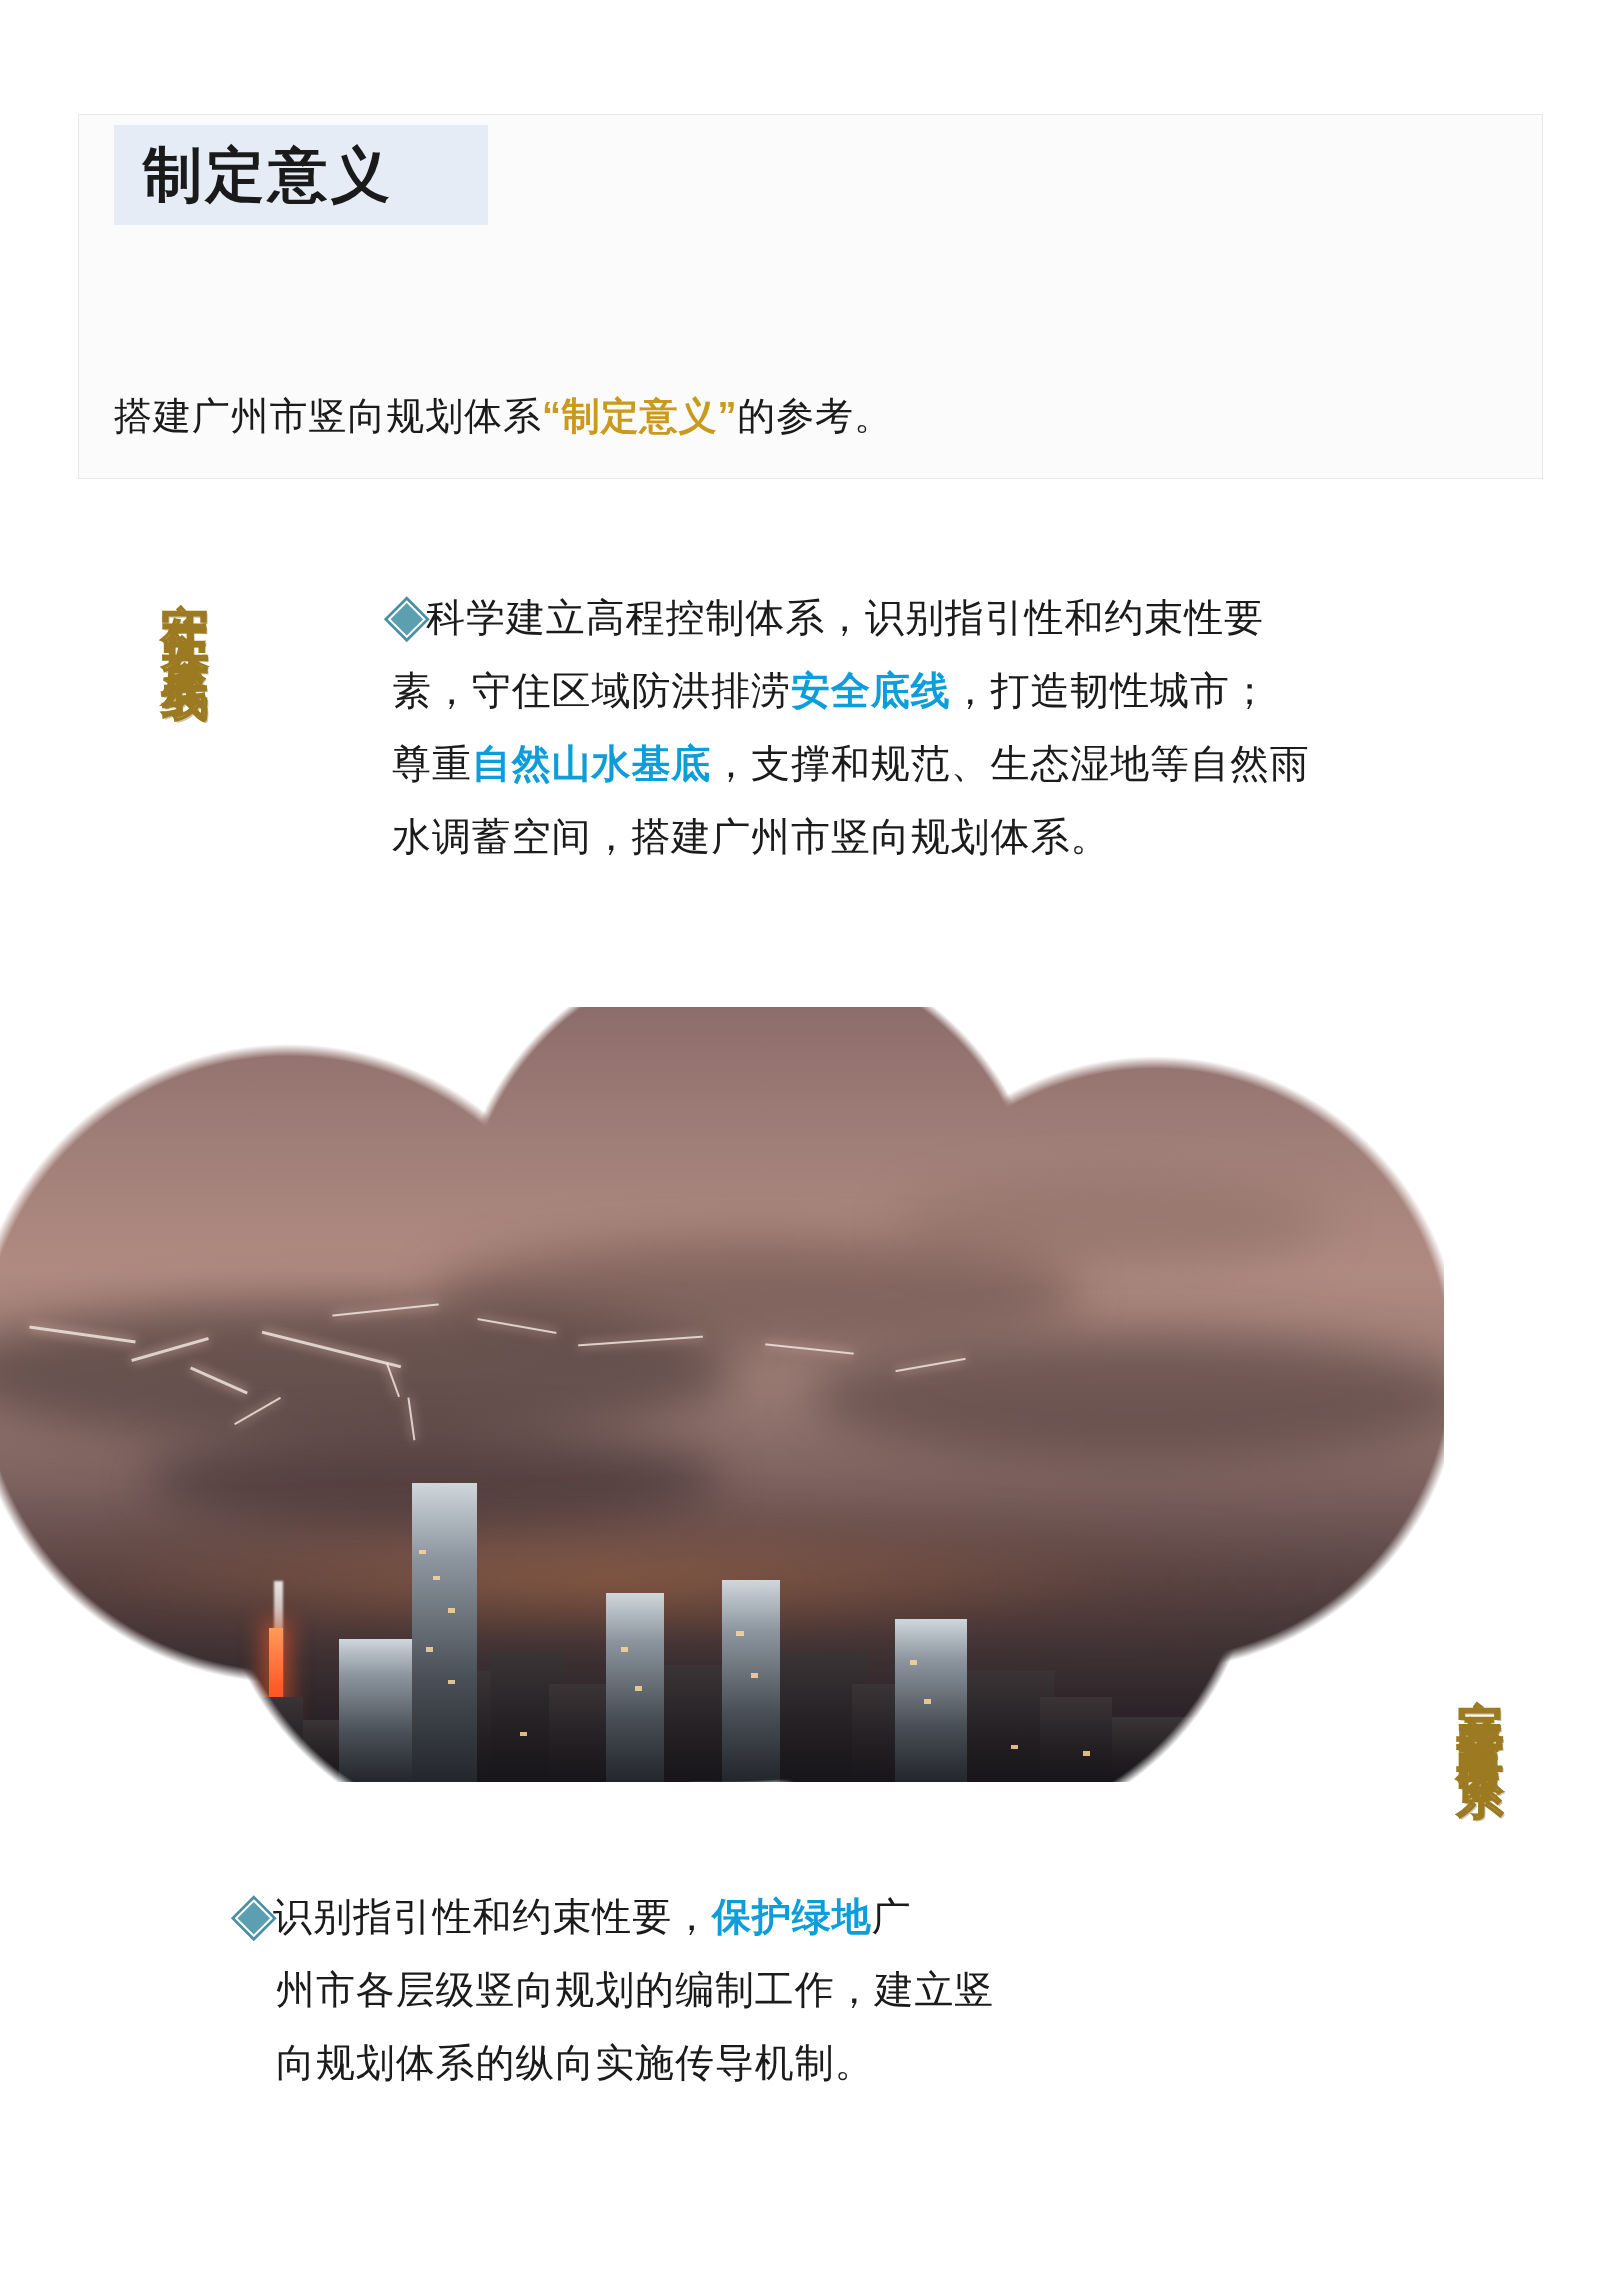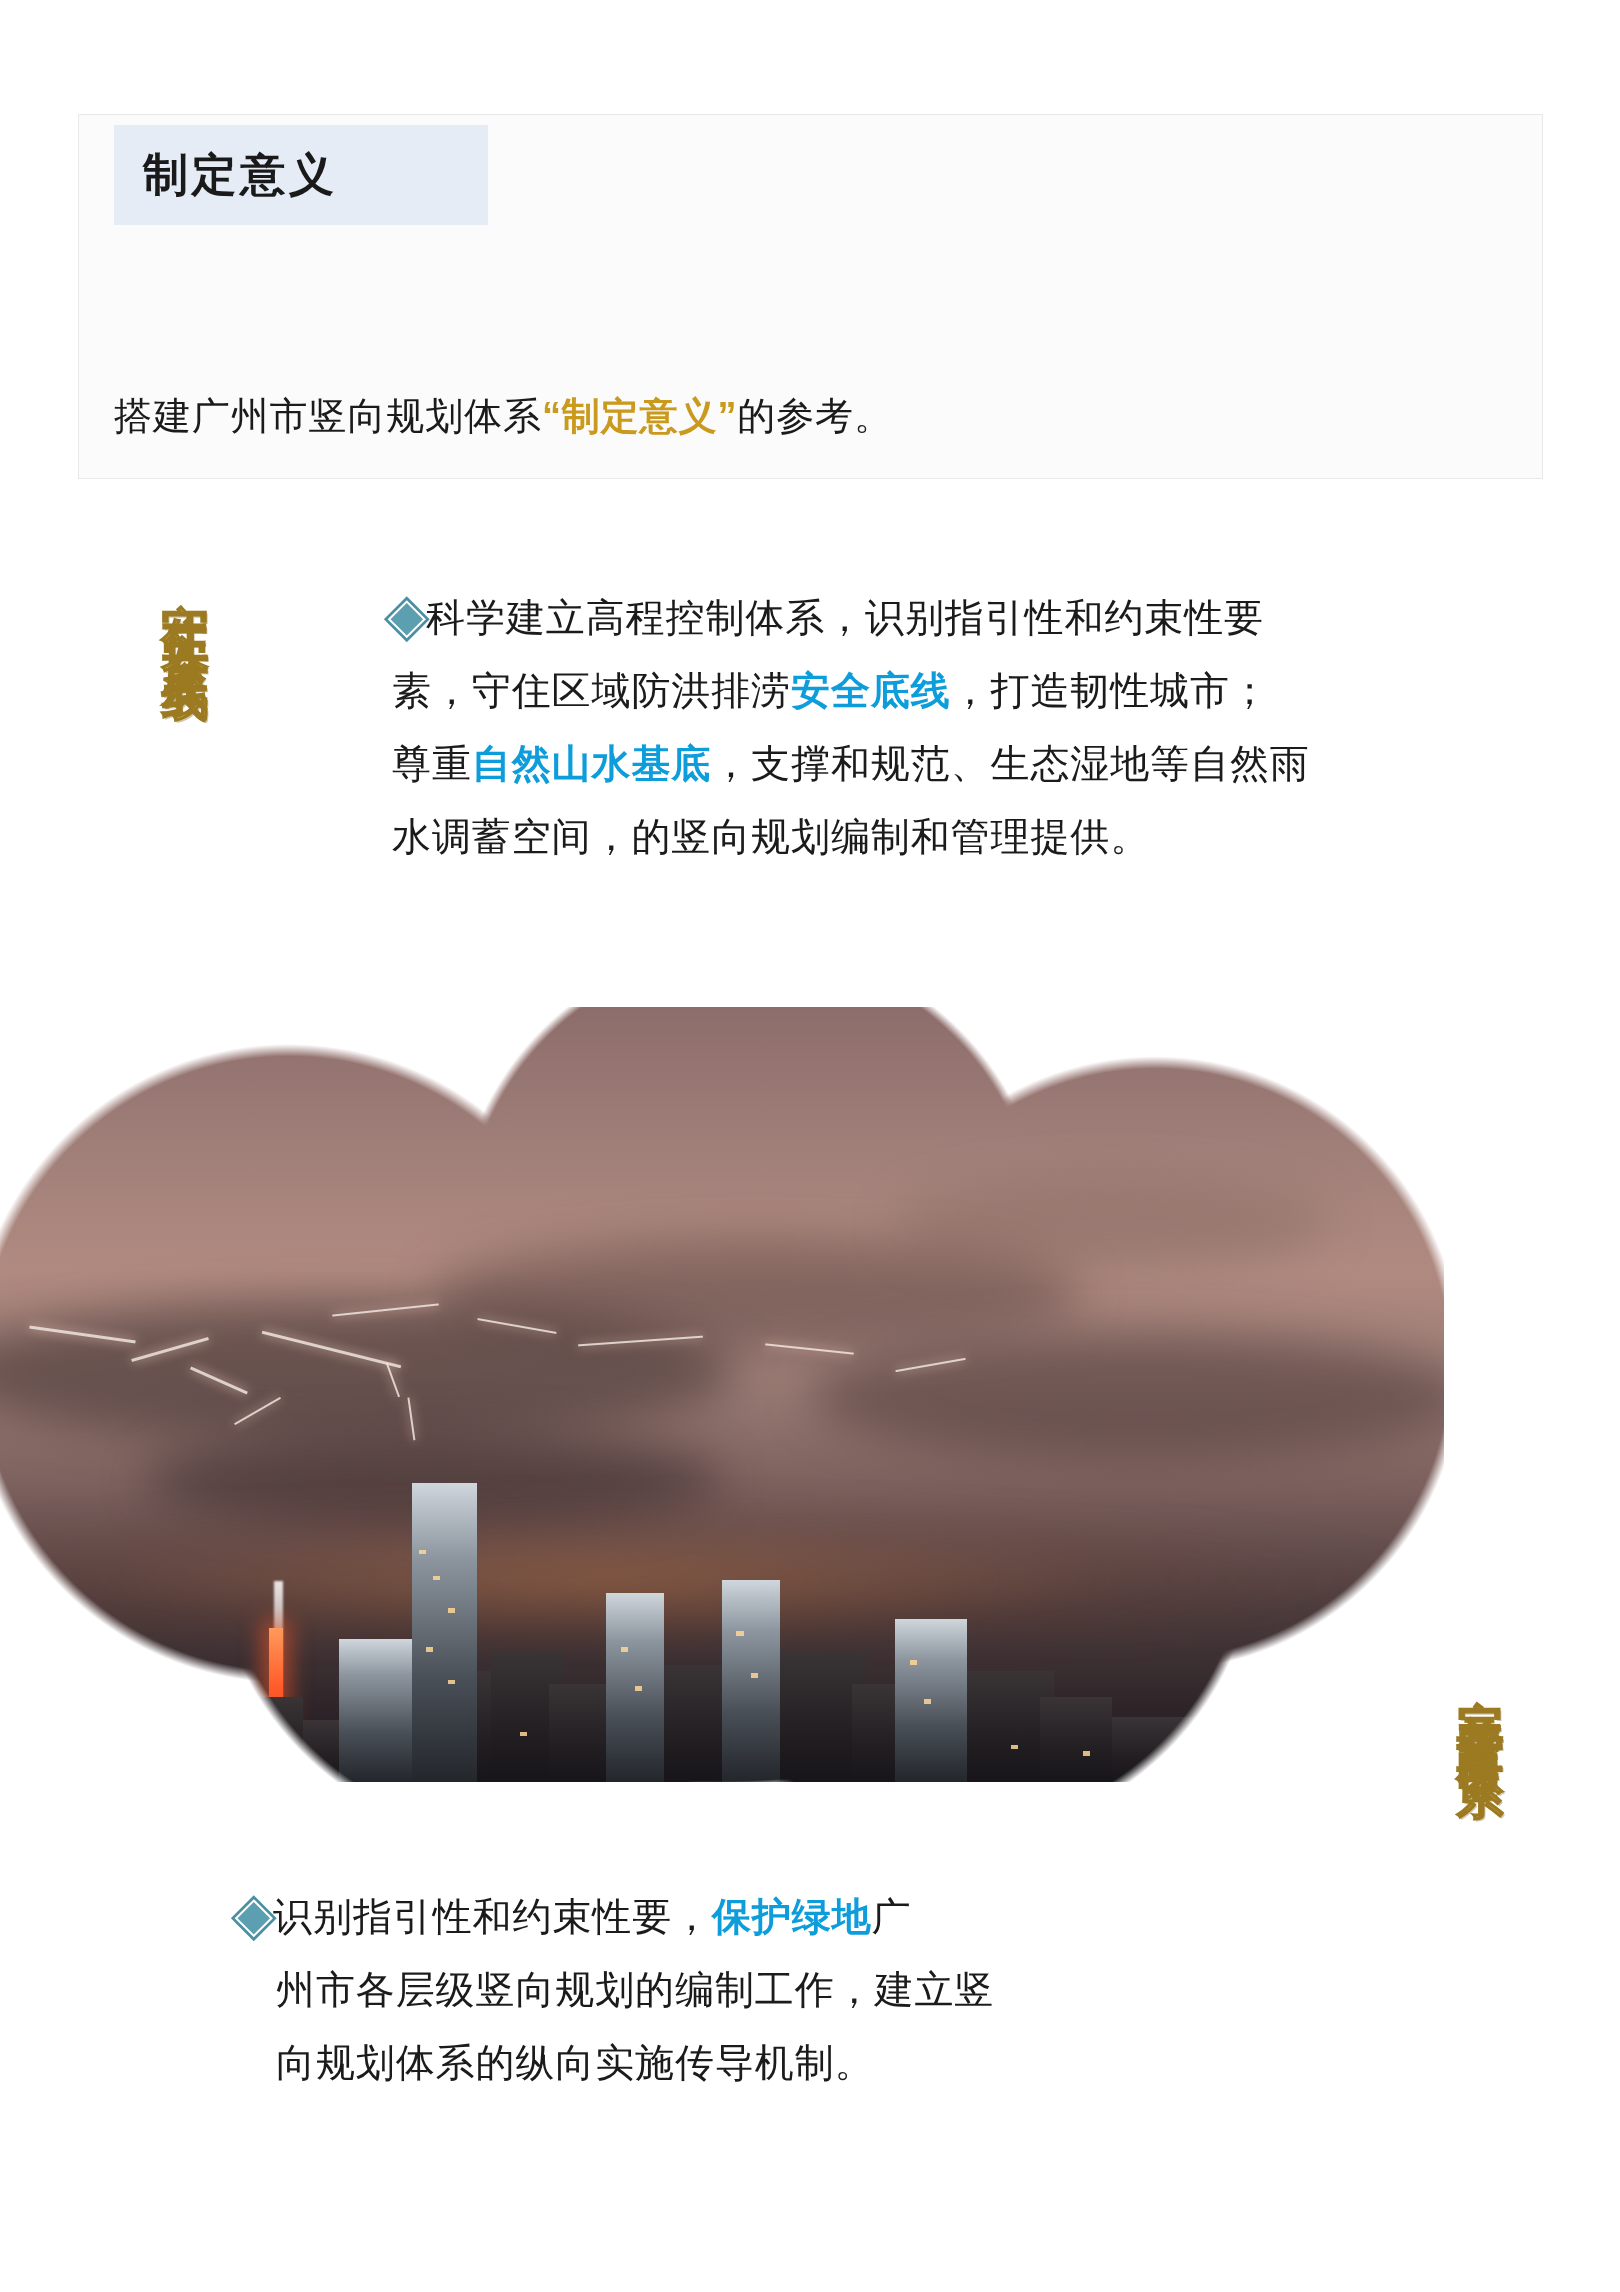--- a/index.html
+++ b/index.html
@@ -31,21 +31,21 @@
     left: 114px;
     top: 125px;
     width: 374px;
     height: 100px;
     background: #e5ecf6;
   }
   .meaning-title {
     position: absolute;
     left: 143px;
     top: 132px;
-    font-size: 45px;
+    font-size: 59px;
     font-weight: 700;
     letter-spacing: 3.6px;
     color: #1a1a1a;
     line-height: 86px;
     white-space: nowrap;
   }
   .meaning-body {
     position: absolute;
     left: 114px;
     top: 287px;
@@ -233,21 +233,21 @@
   <span data-interactable="false">搭建广州市竖向规划体系</span><span class="gz-exp" data-interactable="false">“制定意义”</span><span data-interactable="false">的参考。</span>
 </div>
 
 <div class="vtitle vtitle-left" data-interactable="false">守住安全底线</div>
 <div class="vtitle vtitle-right" data-interactable="false">完善竖向体系</div>
 
 <div class="para para-top" data-interactable="false">
   <span class="bullet" data-interactable="false"></span><span data-interactable="false">科学建立高程控制体系，识别指引性和约束性要</span><br>
   <span data-interactable="false">素，守住区域防洪排涝</span><span class="hl-blue" data-interactable="false">安全底线</span><span data-interactable="false">，打造韧性城市；</span><br>
   <span data-interactable="false">尊重</span><span class="hl-blue" data-interactable="false">自然山水基底</span><span data-interactable="false">，支撑和规范、生态湿地等自然雨</span><br>
-  <span data-interactable="false">水调蓄空间，的竖向规划编制和管理提供。</span>
+  <span data-interactable="false">水调蓄空间，搭建广州市竖向规划体系。</span>
 </div>
 
 <div class="cloud-wrap" data-interactable="false">
   <div class="cloud-mask" data-interactable="false">
     <div class="sky" data-interactable="false"></div>
 
     <div class="cloudband cb5" data-interactable="false"></div>
     <div class="cloudband cb2" data-interactable="false"></div>
     <div class="cloudband cb1" data-interactable="false"></div>
     <div class="cloudband cb3" data-interactable="false"></div>

